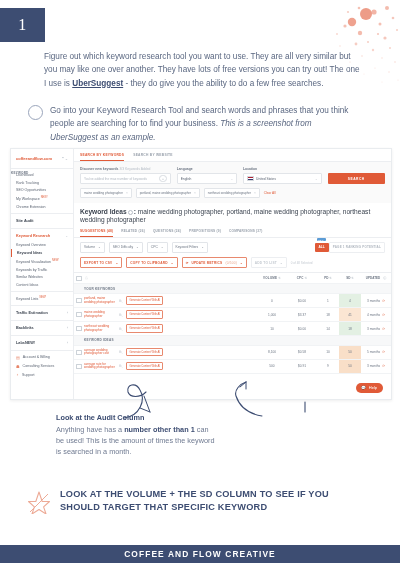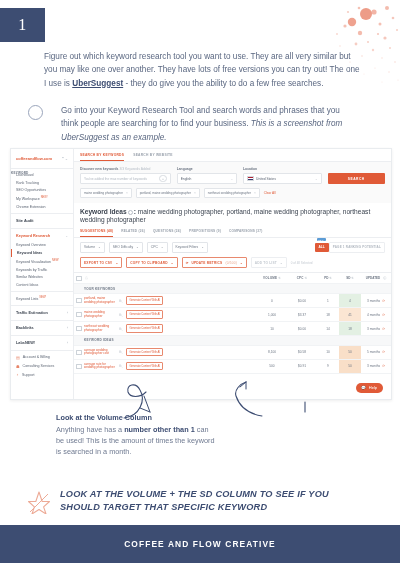--- a/index.html
+++ b/index.html
@@ -18,21 +18,21 @@
   .hdr-title{margin-left:24px;font-family:"Liberation Serif",serif;
     font-size:25px;letter-spacing:3px;color:#2f3d5e;font-weight:400;}
 
   
   .splatter{position:absolute;right:0;top:0;width:110px;height:90px;pointer-events:none;}
 
   
   .intro{position:absolute;left:28px;top:50px;width:318px;font-size:8.2px;line-height:1.62;color:#5a6781;margin-left:16px;}
   .intro .ul{font-weight:bold;text-decoration:underline;color:#3d4d72;}
 
-  .bullet{position:absolute;left:28px;top:104px;width:330px;display:flex;gap:18px;}
+  .bullet{position:absolute;left:28px;top:104px;width:330px;display:flex;gap:7px;}
   .circ{width:13px;height:13px;border:1.1px solid #9aa5bb;border-radius:50%;flex:0 0 auto;margin-top:1px;}
   .bullet-txt{font-size:8.2px;line-height:1.62;color:#5a6781;}
   .bullet-txt i{font-style:italic;}
 
   
   .app{position:absolute;left:10px;top:148px;width:380px;height:250px;
     background:#ffffff;border:1px solid #e9ecef;display:flex;overflow:hidden;
     box-shadow:0 1px 3px rgba(0,0,0,.07);}
 
   
@@ -141,23 +141,23 @@
   .ann b{color:#3d4d72;}
   .ann .h{display:block;font-weight:bold;color:#3d4d72;margin-bottom:1px;}
   #ann-left{left:56px;top:412px;width:160px;}
   #ann-right{left:240px;top:412px;width:150px;}
 
   .arrows{position:absolute;left:0;top:360px;width:400px;height:70px;pointer-events:none;}
 
   
   .callout{position:absolute;left:28px;top:488px;display:flex;gap:10px;align-items:flex-start;}
   .star{flex:0 0 auto;margin-top:2px;}
-  .callout-txt{font-size:9.2px;line-height:1.45;font-weight:bold;color:#3d4d72;letter-spacing:.2px;width:300px;font-style:italic;}
-
-  .footer{position:absolute;left:0;bottom:0;width:400px;height:38px;background:#3d4d72;
+  .callout-txt{font-size:9.2px;line-height:1.45;font-weight:bold;color:#3d4d72;letter-spacing:.2px;width:300px;}
+
+  .footer{position:absolute;left:0;bottom:0;width:400px;height:18px;background:#3d4d72;
     display:flex;align-items:center;justify-content:center;}
   .footer span{color:#ffffff;font-size:8.4px;font-weight:bold;letter-spacing:1.1px;}
 </style>
 </head>
 <body>
 
 <div class="page">
 
   <svg class="splatter" viewBox="0 0 110 90">
     <g fill="#e9836a">
@@ -499,21 +499,21 @@
     <g fill="none" stroke="#3d4d72" stroke-width="1.1" stroke-linecap="round">
       <path d="M124 58 C 140 56, 146 40, 140 30 C 136 22, 126 24, 128 32 C 130 38, 140 38, 146 32"></path>
       <path d="M150 52 L 144 36 M150 52 L 140 48" stroke-width="1"></path>
       <path d="M262 56 C 250 54, 240 48, 236 36 C 234 30, 240 24, 246 22"></path>
       <path d="M246 22 L 240 27 M246 22 L 246 29" stroke-width="1"></path>
       <path d="M305 42 L 305 52" stroke-width="1.1"></path>
     </g>
   </svg>
 
   <div class="ann" id="ann-left">
-    <span class="h">Look at the Volume Column</span>
+    <span class="h">Look at the Audit Column</span>
     <span>Anything have has a </span><b>number other than 1</b><span> can be used! This is the amount of times the keyword is searched in a month.</span>
   </div>
 
   <div class="callout">
     <svg class="star" width="22" height="24" viewBox="0 0 22 24">
       <path d="M11 2 L14.2 11.5 L21.5 11.5 L15.6 16.8 L18 24 L11 19.5 L4 24 L6.4 16.8 L0.5 11.5 L7.8 11.5 Z" fill="none" stroke="#edaa96" stroke-width="1.1" stroke-linejoin="round"></path>
       <path d="M2 22 L20 4" stroke="#edaa96" stroke-width="1" fill="none"></path>
     </svg>
     <div class="callout-txt">LOOK AT THE VOLUME + THE SD COLUMN TO SEE IF YOU SHOULD TARGET THAT SPECIFIC KEYWORD</div>
   </div>

